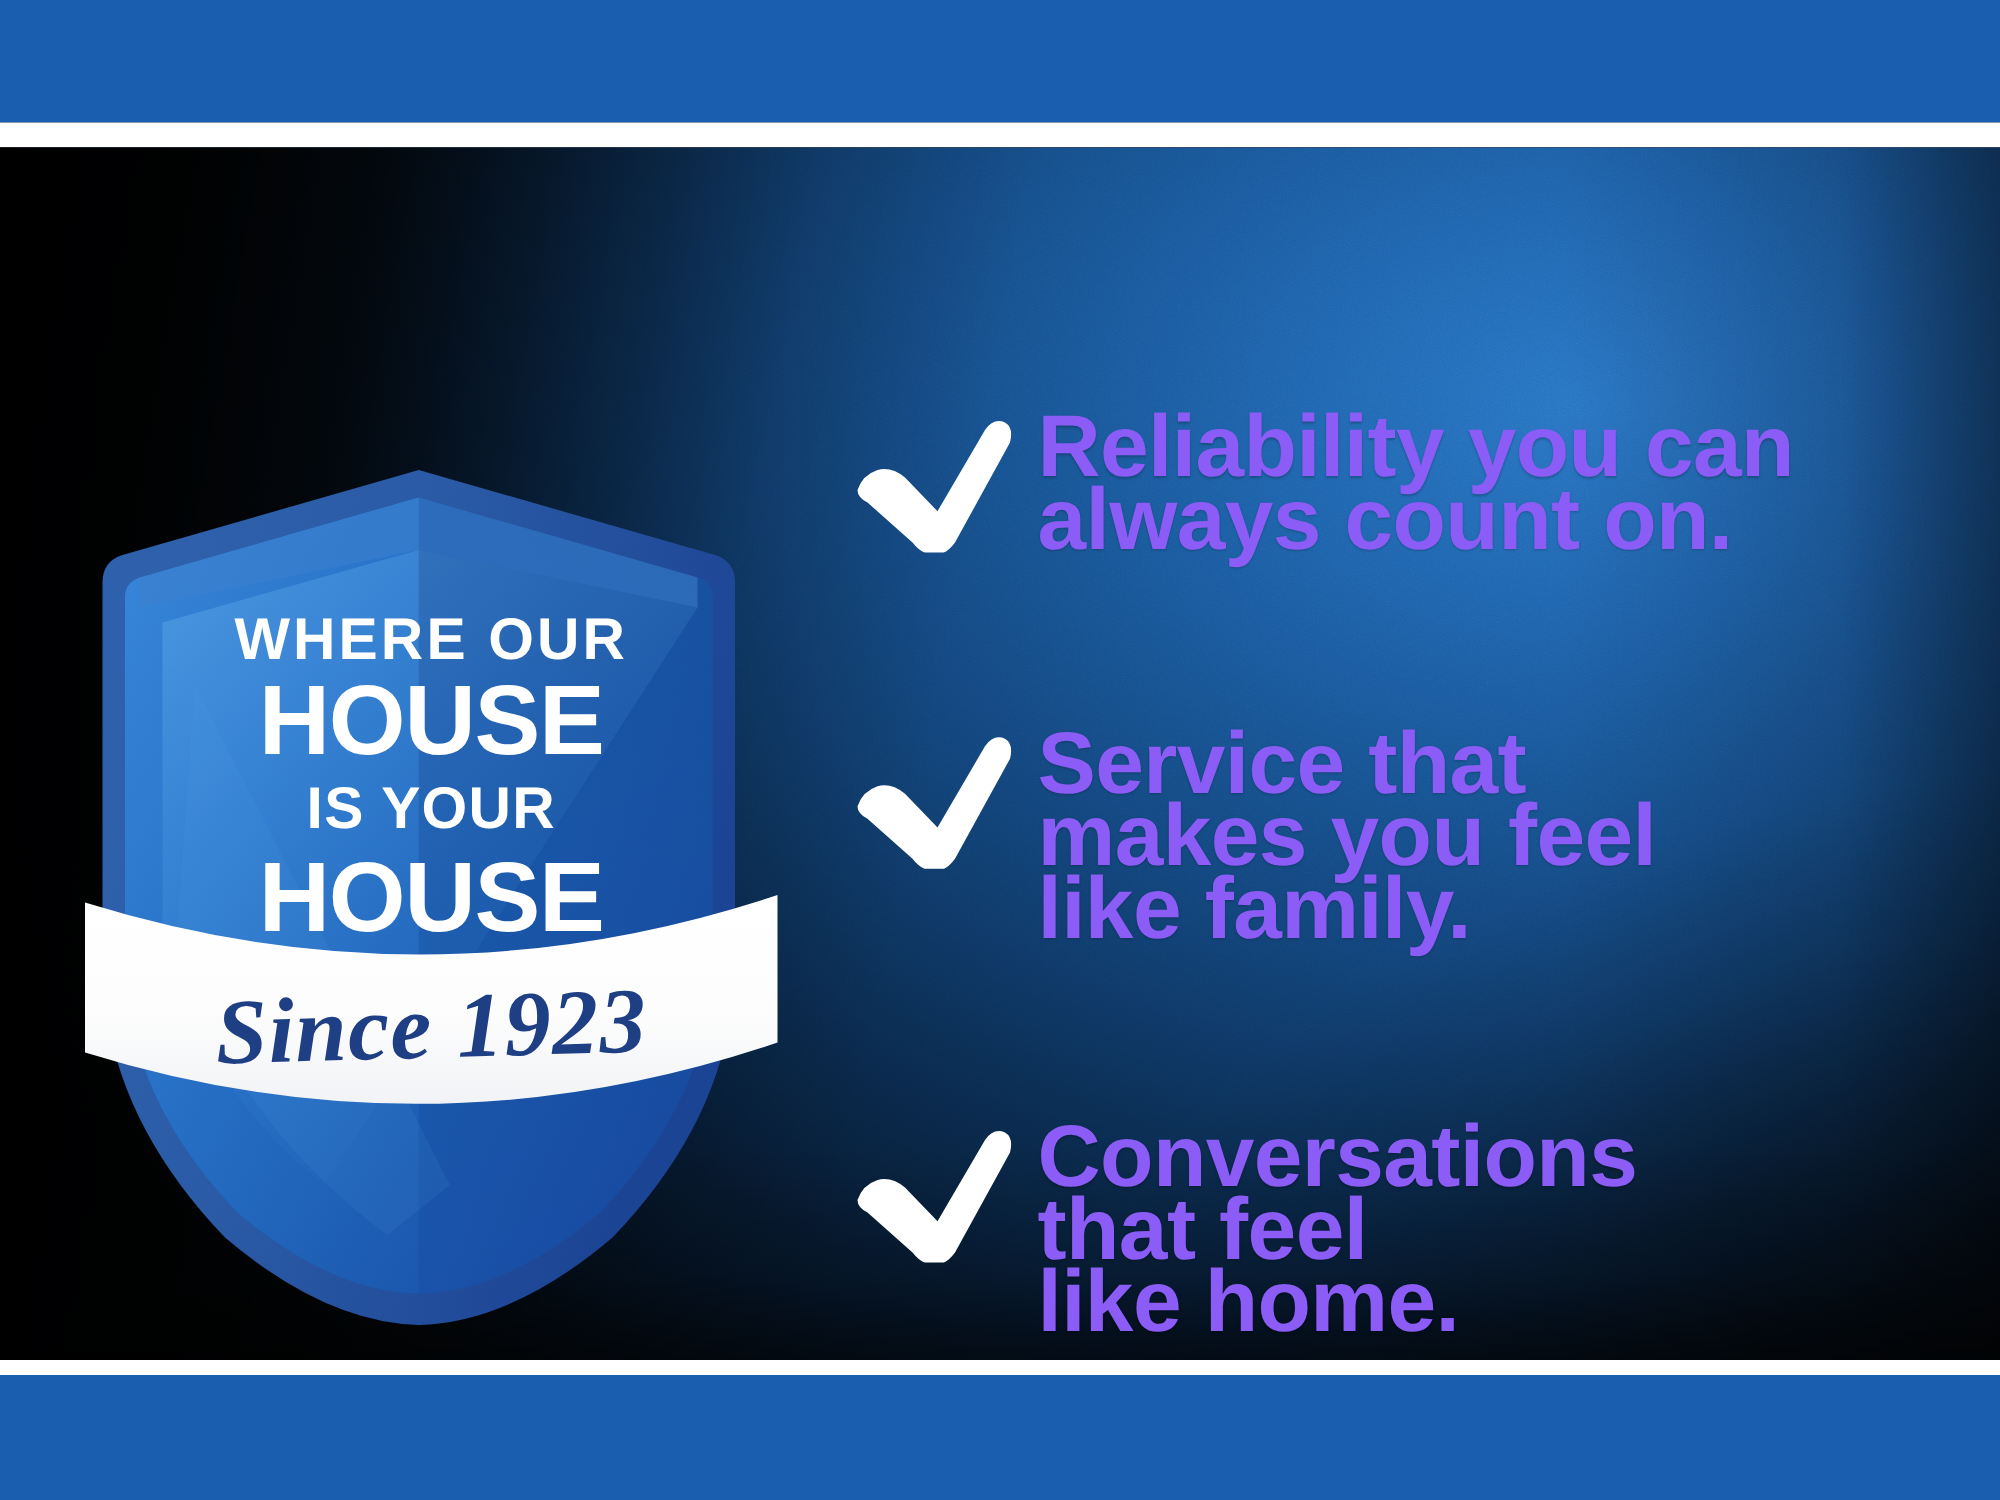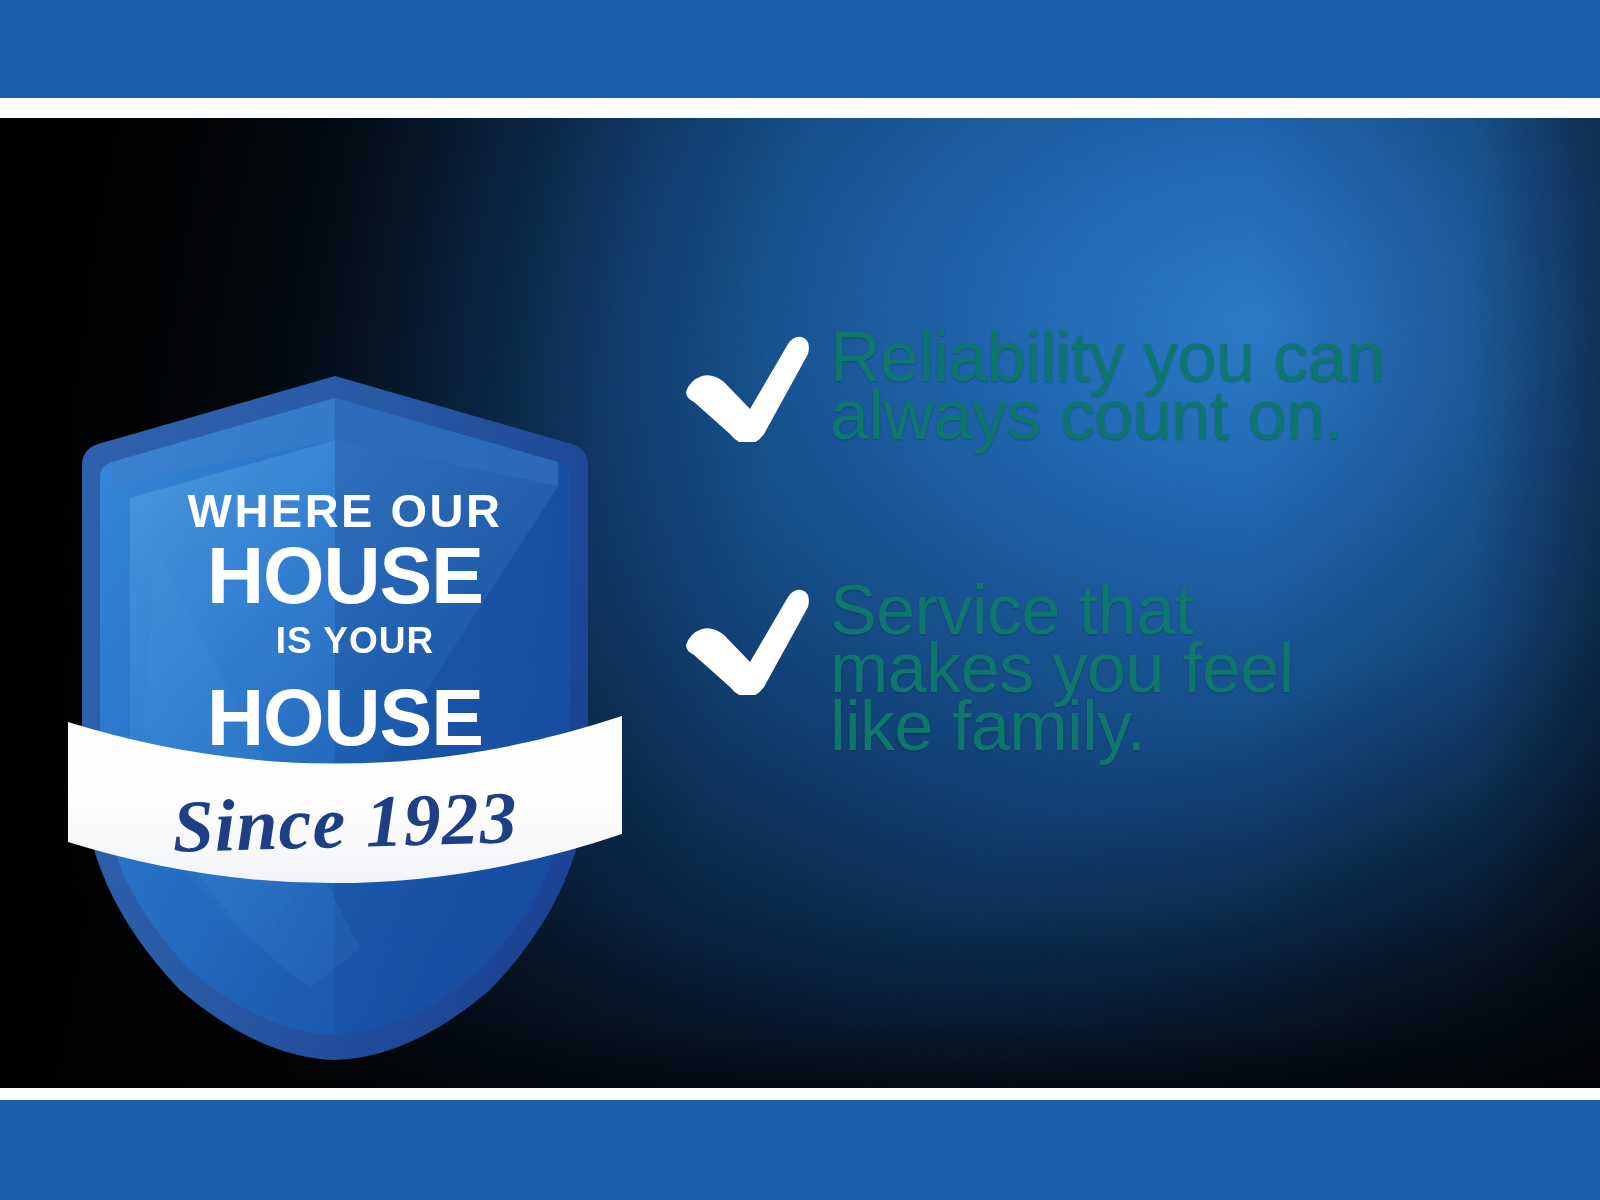--- a/index.html
+++ b/index.html
@@ -83,21 +83,21 @@
     text-align:center;color:#fff;
     font-family:"Liberation Sans", sans-serif;
     font-weight:bold;
     text-transform:uppercase;
     letter-spacing:.5px;
     line-height:1;
     user-select:none;
   }
   .st-l1{position:absolute;top:239px;left:0;width:570px;font-size:47px;letter-spacing:2.5px;}
   .st-l2{position:absolute;top:288px;left:0;width:570px;font-size:79px;letter-spacing:-1px;}
-  .st-l3{position:absolute;top:374px;left:10px;width:570px;font-size:37px;letter-spacing:1px;}
+  .st-l3{position:absolute;top:374px;left:0;width:570px;font-size:47px;letter-spacing:1px;}
   .st-l4{position:absolute;top:430px;left:0;width:570px;font-size:79px;letter-spacing:-1px;}
 
   .ribbon-text{
     position:absolute;left:0;top:532px;width:570px;
     text-align:center;
     color:#1e3f84;
     font-family:"Liberation Serif", serif;
     font-style:italic;
     font-weight:bold;
     font-size:74px;
@@ -110,23 +110,23 @@
   .bullets{
     position:absolute;left:680px;top:118px;width:820px;height:970px;
   }
   .bullet{position:absolute;left:0;display:flex;align-items:flex-start;}
   .b1{top:92px;}
   .b2{top:345px;justify-content:center;}
   .b3{top:660px;}
 
   .check{flex:0 0 auto;width:132px;margin-right:18px;margin-top:4px;}
   .bullet-text{
-    color:#0f766e;
+    color:#8b5cf6;
     font-family:"Liberation Sans", sans-serif;
-    font-weight:normal;
+    font-weight:bold;
     font-size:70px;
     line-height:58px;
     letter-spacing:-.5px;
     white-space:pre-line;
     text-shadow:0 1px 2px rgba(0,0,0,.22);
     user-select:none;
   }
 </style>
 </head>
 <body>
@@ -254,20 +254,30 @@
         <svg class="check" viewBox="0 0 132 110">
           <path d="M6 60 Q 10 48 22 44 Q 33 41 44 50 L 70 77 L 108 12
                    Q 115 2 124 6 Q 131 10 128 22 L 84 102
                    Q 76 113 66 112 Q 57 111 50 102 L 14 70 Q 6 66 6 60 Z" fill="#ffffff"></path>
         </svg>
         <div class="bullet-text">Service that
 makes you feel
 like family.</div>
       </div>
 
+      <div class="bullet b3">
+        <svg class="check" viewBox="0 0 132 110">
+          <path d="M6 60 Q 10 48 22 44 Q 33 41 44 50 L 70 77 L 108 12
+                   Q 115 2 124 6 Q 131 10 128 22 L 84 102
+                   Q 76 113 66 112 Q 57 111 50 102 L 14 70 Q 6 66 6 60 Z" fill="#ffffff"></path>
+        </svg>
+        <div class="bullet-text">Conversations
+that feel
+like home.</div>
+      </div>
 
     </div>
   </div>
 
   <div class="bar bar-bot-white"></div>
   <div class="bar bar-bot-blue"></div>
 
 </div>
 
 </body></html>

